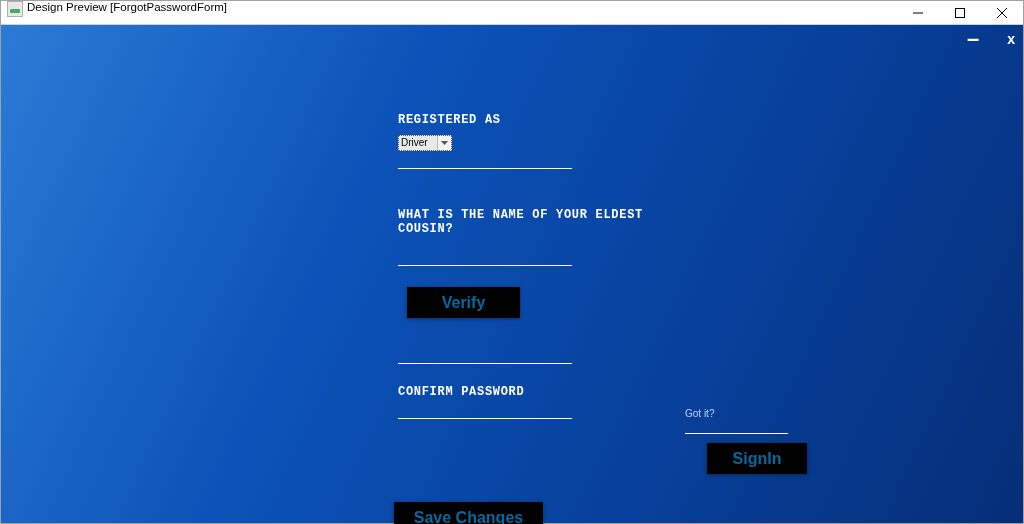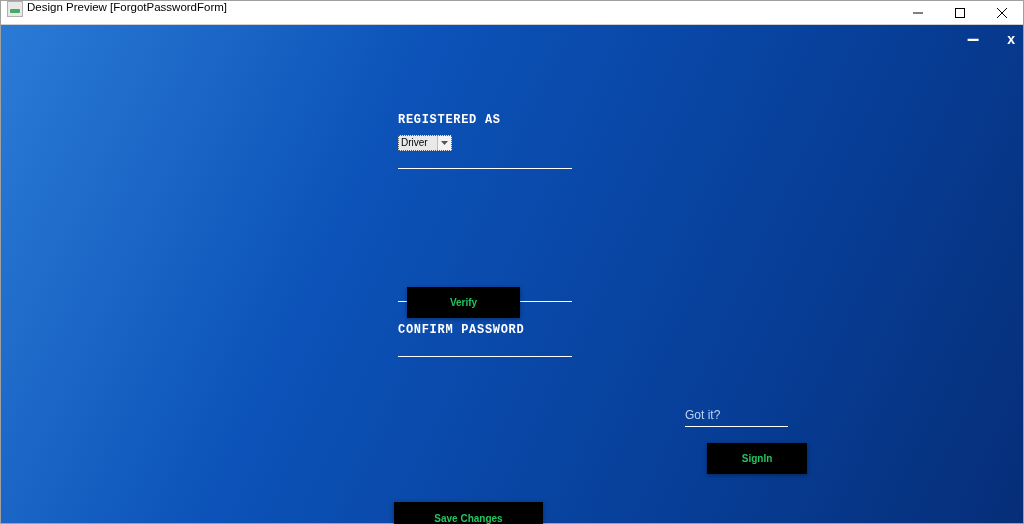--- a/index.html
+++ b/index.html
@@ -52,31 +52,31 @@
     border-left: 1px solid #bbb; background: #f3f3f3;
   }
   .combo .arrow svg { display: block; }
   .line-field {
     margin-top: 4px; width: 174px; height: 16px;
     border: none; border-bottom: 1px solid #ffffff; background: transparent;
     color: #fff; font-size: 12px; outline: none;
   }
   .gap { height: 20px; }
   .btn {
-    background: #000; color: #22c55e; border: none; font-size: 10px; font-weight: 600;
+    background: #000; color: #0369a1; border: none; font-size: 16px; font-weight: 600;
     display: flex; align-items: center; justify-content: center; cursor: default;
     box-shadow: 0 1px 4px rgba(0,0,0,0.4);
   }
   .btn-verify  { position: absolute; left: 406px; top: 262px; width: 113px; height: 31px; }
   .btn-save    { position: absolute; left: 393px; top: 434px; width: 149px; height: 32px; margin-top: 43px; }
   .btn-signin  { position: absolute; left: 706px; top: 418px; width: 100px; height: 31px; }
 
   .gotit {
     position: absolute; left: 684px; top: 383px; width: 103px;
-    color: #bcd5f2; font-size: 12px; border-bottom: 1px solid #fff; padding-bottom: 4px;
+    color: #bcd5f2; font-size: 10px; border-bottom: 1px solid #fff; padding-bottom: 14px;
   }
 
   .group { margin-bottom: 4px; }
 </style>
 </head>
 <body>
 
 <div class="window">
 
   <div class="titlebar">
@@ -122,20 +122,25 @@
           </div>
         </div>
         <input class="line-field" style="margin-top: 1px;" readonly="" value="">
       </div>
 
       <div class="gap" style="height:15px"></div>
 
 
       <div class="gap"></div>
 
+      <div class="group">
+        <div class="label" style="width:260px">WHAT IS THE NAME OF YOUR ELDEST COUSIN?</div>
+        <div style="height:10px"></div>
+        <input class="line-field" type="text" value="" style="">
+      </div>
 
       <div style="height:74px"></div>
 
       <div class="group">
         <input class="line-field" type="password" value="" style="">
       </div>
 
       <div class="gap" style="height:17px"></div>
 
       <div class="group">

